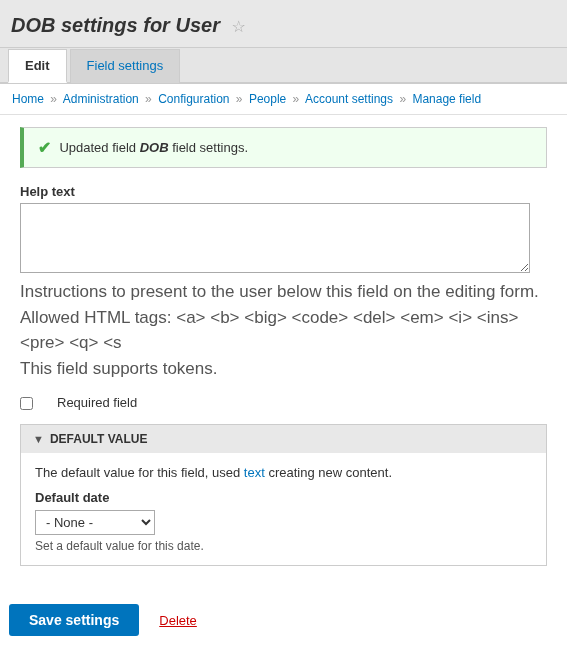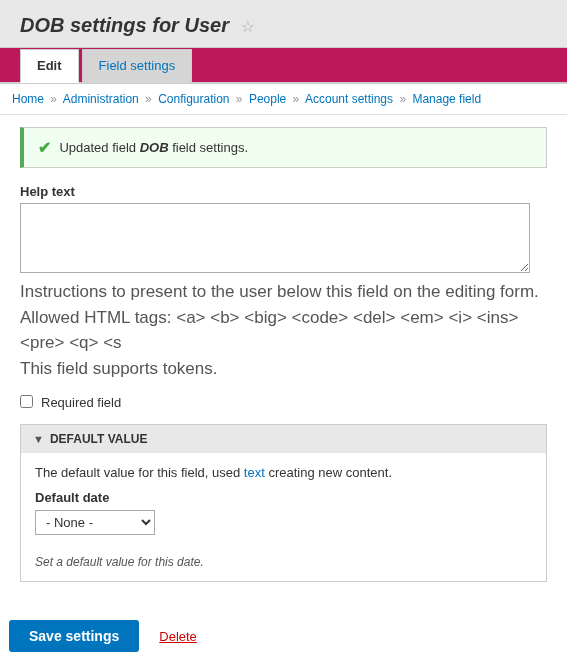--- a/index.html
+++ b/index.html
@@ -7,43 +7,43 @@
       font-family: Arial, sans-serif;
       font-size: 13px;
       background: #fff;
       color: #333;
       width: 567px;
     }
 
     
     .page-header {
       background: #e8e8e8;
-      padding: 14px 20px 10px 20px;
+      padding: 14px 20px 10px 11px;
       border-bottom: 1px solid #ccc;
     }
     .page-title {
       font-size: 20px;
       font-weight: normal;
       color: #333;
     }
     .page-title em {
       font-style: italic;
       font-weight: bold;
     }
     .star-icon {
       color: #aaa;
       font-size: 16px;
       margin-left: 6px;
       cursor: pointer;
     }
 
     
     .tabs {
-      background: #be185d;
-      padding: 0 20px;
+      background: #e5e5e5;
+      padding: 0 8px;
       display: flex;
       border-bottom: 2px solid #ccc;
       gap: 0;
     }
     .tab {
       padding: 8px 16px;
       cursor: pointer;
       font-size: 13px;
       border: 1px solid #ccc;
       border-bottom: none;
@@ -139,22 +139,22 @@
     .help-description {
       font-size: 17px;
       color: #555;
       margin-top: 3px;
       line-height: 1.5;
     }
 
     
     .checkbox-group {
       display: flex;
-      align-items: flex-start;
-      gap: 8px;
+      align-items: flex-end;
+      gap: 24px;
       margin-bottom: 14px;
     }
     .checkbox-group label {
       font-size: 13px;
     }
 
     
     .section-box {
       border: 1px solid #ccc;
       margin-bottom: 16px;
@@ -197,22 +197,21 @@
       font-size: 13px;
       border: 1px solid #aaa;
       background: #fff;
       color: #333;
       min-width: 120px;
       cursor: pointer;
     }
     .select-note {
       font-size: 12px;
       color: #555;
-      margin-top: 20px;
-      font-style: italic;
+      margin-top: 4px;
     }
 
     
     .form-actions {
       padding: 10px 9px;
       display: flex;
       align-items: center;
       gap: 20px;
     }
     .btn-save {

